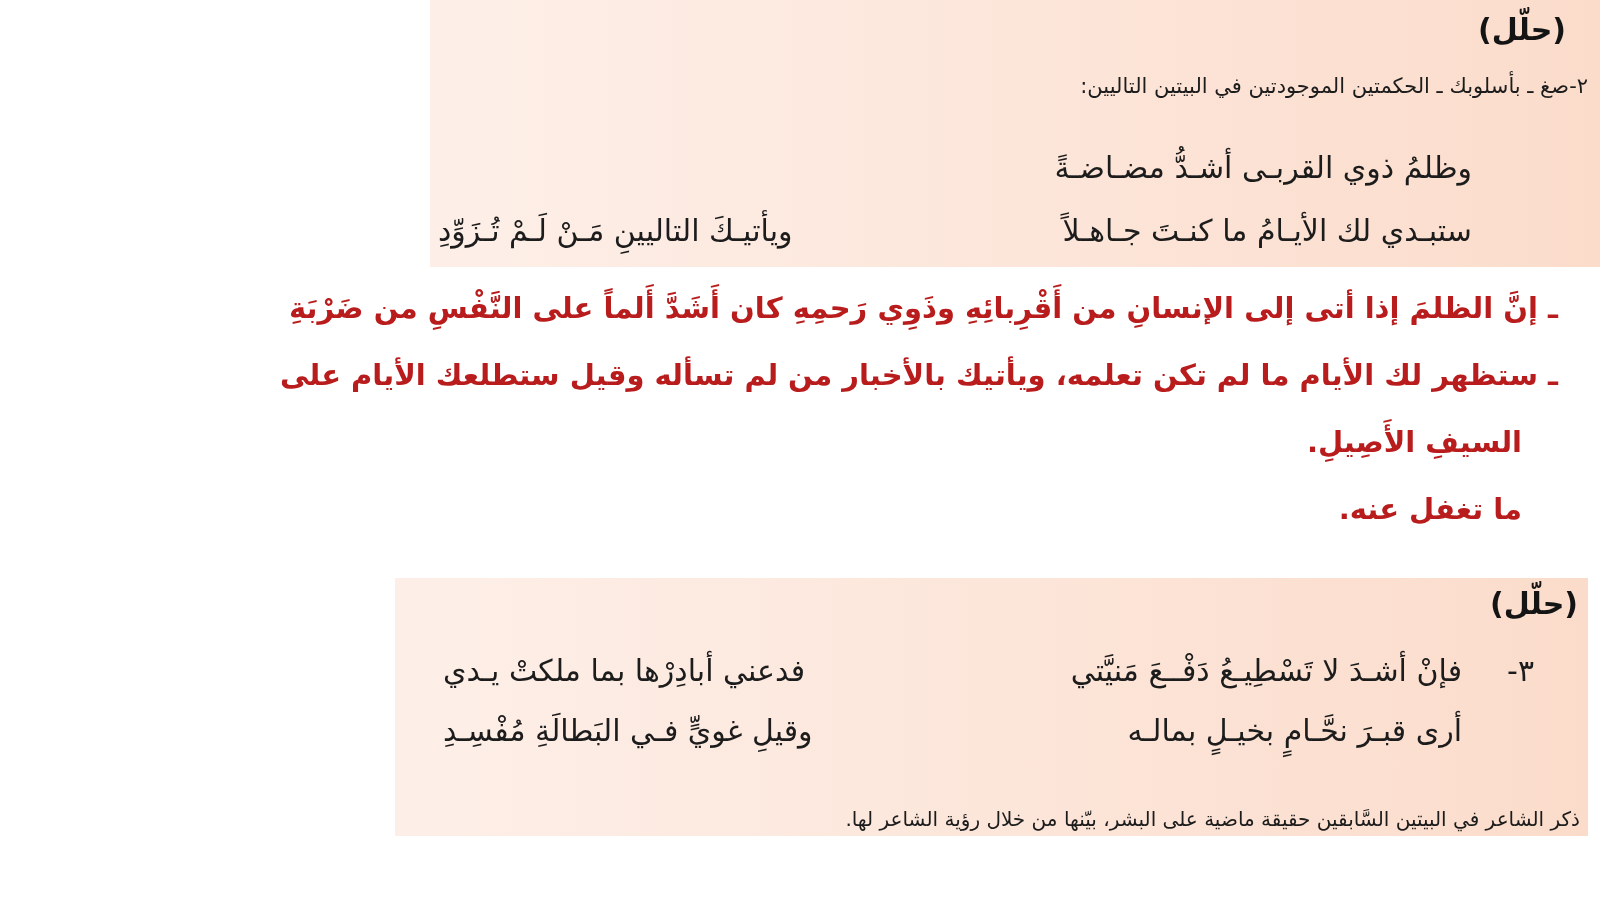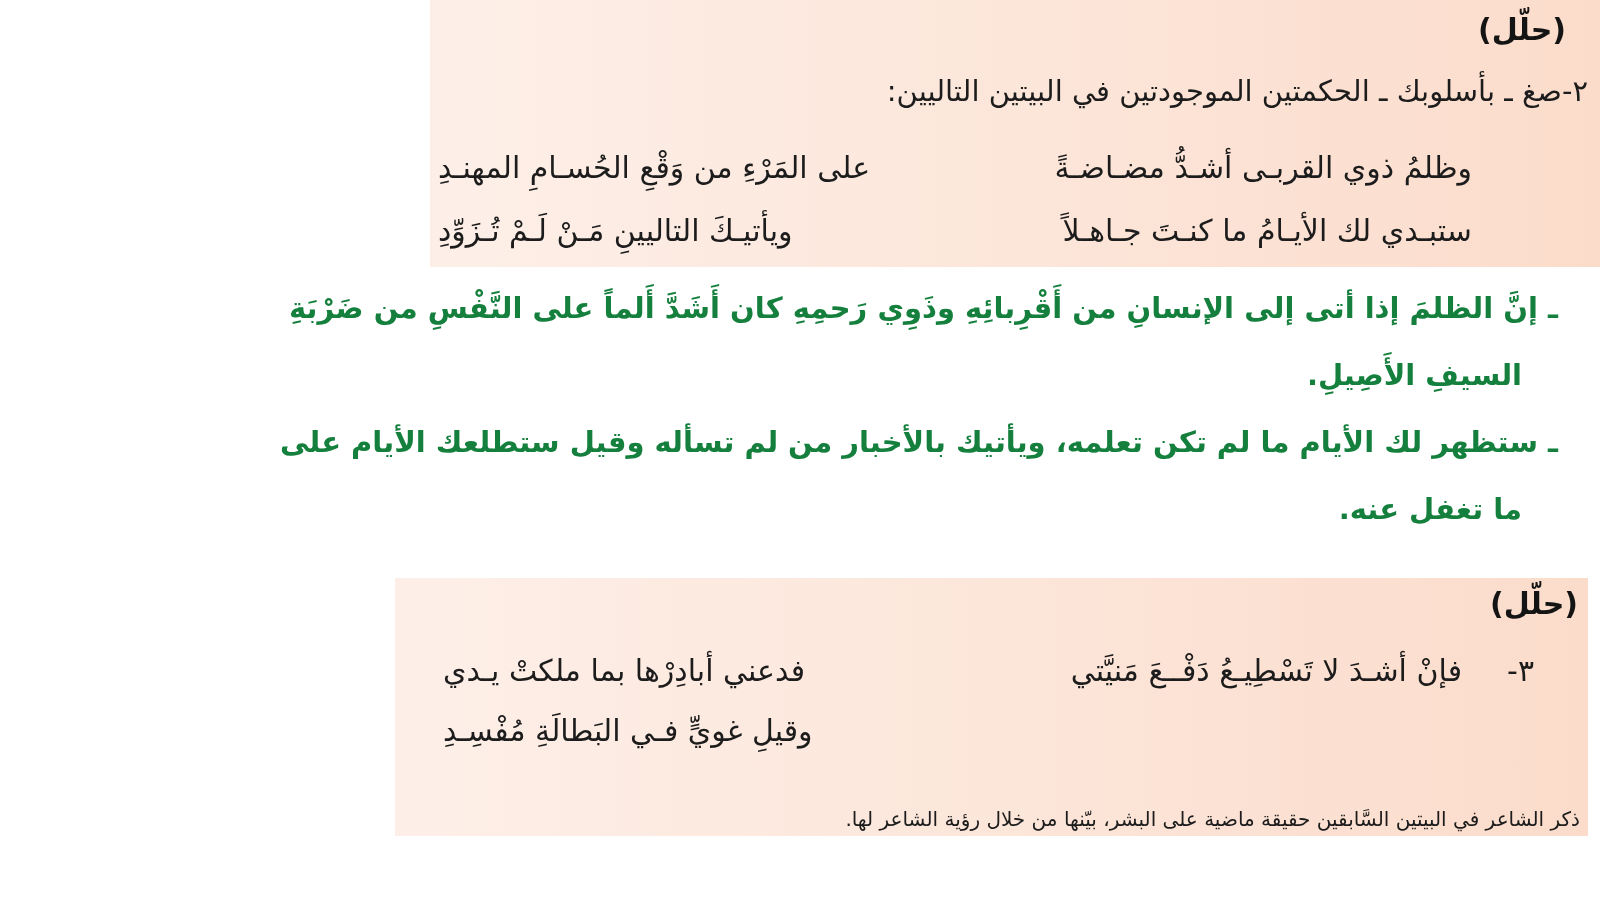--- a/index.html
+++ b/index.html
@@ -34,21 +34,21 @@
   .block1 .analyze-label { top: 12px; right: 34px; }
   .block2 .analyze-label { top: 8px;  right: 10px; }
 
   .question-line {
     position: absolute;
     top: 74px;
     right: 12px;
     left: 10px;
     direction: rtl;
     text-align: right;
-    font-size: 29px;
+    font-size: 21px;
     white-space: nowrap;
   }
 
   .verses { position: absolute; left: 0; right: 0; top: 136px; }
   .verse-row {
     display: flex;
     direction: rtl;
     justify-content: space-between;
     align-items: center;
     height: 63px;
@@ -56,21 +56,21 @@
     font-size: 30px;
     white-space: nowrap;
   }
 
   .answers {
     position: absolute;
     top: 275px;
     left: 430px;
     width: 1128px;
     direction: rtl;
-    color: #15803d;
+    color: #b91c1c;
     font-weight: bold;
     font-size: 29px;
     text-align: right;
   }
   .ans-line { line-height: 67px; white-space: nowrap; }
   .ans-line.cont { margin-right: 36px; }
 
   .verses3 { position: absolute; left: 0; right: 0; top: 62px; }
   .verse-row3 {
     display: flex;
@@ -101,48 +101,48 @@
 <div class="page">
 
   <section class="peach block1">
     <div class="analyze-label">(حلّل)</div>
 
     <div class="question-line">٢-صغ ـ بأسلوبك ـ الحكمتين الموجودتين في البيتين التاليين:</div>
 
     <div class="verses">
       <div class="verse-row">
         <span class="hemistich">وظلمُ ذوي القربـى أشـدُّ مضـاضـةً</span>
-        <span class="hemistich">على المَرْءِ من وَقْعِ الحُسـامِ المهنـدِ</span>
       </div>
       <div class="verse-row">
         <span class="hemistich">ستبـدي لك الأيـامُ ما كنـتَ جـاهـلاً</span>
         <span class="hemistich">ويأتيـكَ التاليينِ مَـنْ لَـمْ تُـزَوِّدِ</span>
       </div>
     </div>
   </section>
 
   <div class="answers">
     <div class="ans-line">ـ إنَّ الظلمَ إذا أتى إلى الإنسانِ من أَقْرِبائِهِ وذَوِي رَحمِهِ كان أَشَدَّ أَلماً على النَّفْسِ من ضَرْبَةِ</div>
+    <div class="ans-line">ـ ستظهر لك الأيام ما لم تكن تعلمه، ويأتيك بالأخبار من لم تسأله وقيل ستطلعك الأيام على</div>
     <div class="ans-line cont">السيفِ الأَصِيلِ.</div>
-    <div class="ans-line">ـ ستظهر لك الأيام ما لم تكن تعلمه، ويأتيك بالأخبار من لم تسأله وقيل ستطلعك الأيام على</div>
     <div class="ans-line cont">ما تغفل عنه.</div>
   </div>
 
   <section class="peach block2">
     <div class="analyze-label">(حلّل)</div>
 
     <div class="verses3">
       <div class="verse-row3">
         <span class="verse-num">٣-</span>
         <span class="hemistich">فإنْ أشـدَ لا تَسْطِيـعُ دَفْــعَ مَنيَّتي</span>
         <span class="spacer"></span>
         <span class="hemistich">فدعني أبادِرْها بما ملكتْ يـدي</span>
       </div>
       <div class="verse-row3">
         <span class="verse-num"></span>
+        <span class="hemistich">أرى قبـرَ نحَّـامٍ بخيـلٍ بمالـه</span>
         <span class="spacer"></span>
         <span class="hemistich">وقيلِ غويٍّ فـي البَطالَةِ مُفْسِـدِ</span>
       </div>
     </div>
 
     <div class="conclusion">ذكر الشاعر في البيتين السَّابقين حقيقة ماضية على البشر، بيّنها من خلال رؤية الشاعر لها.</div>
   </section>
 
 </div>
 

